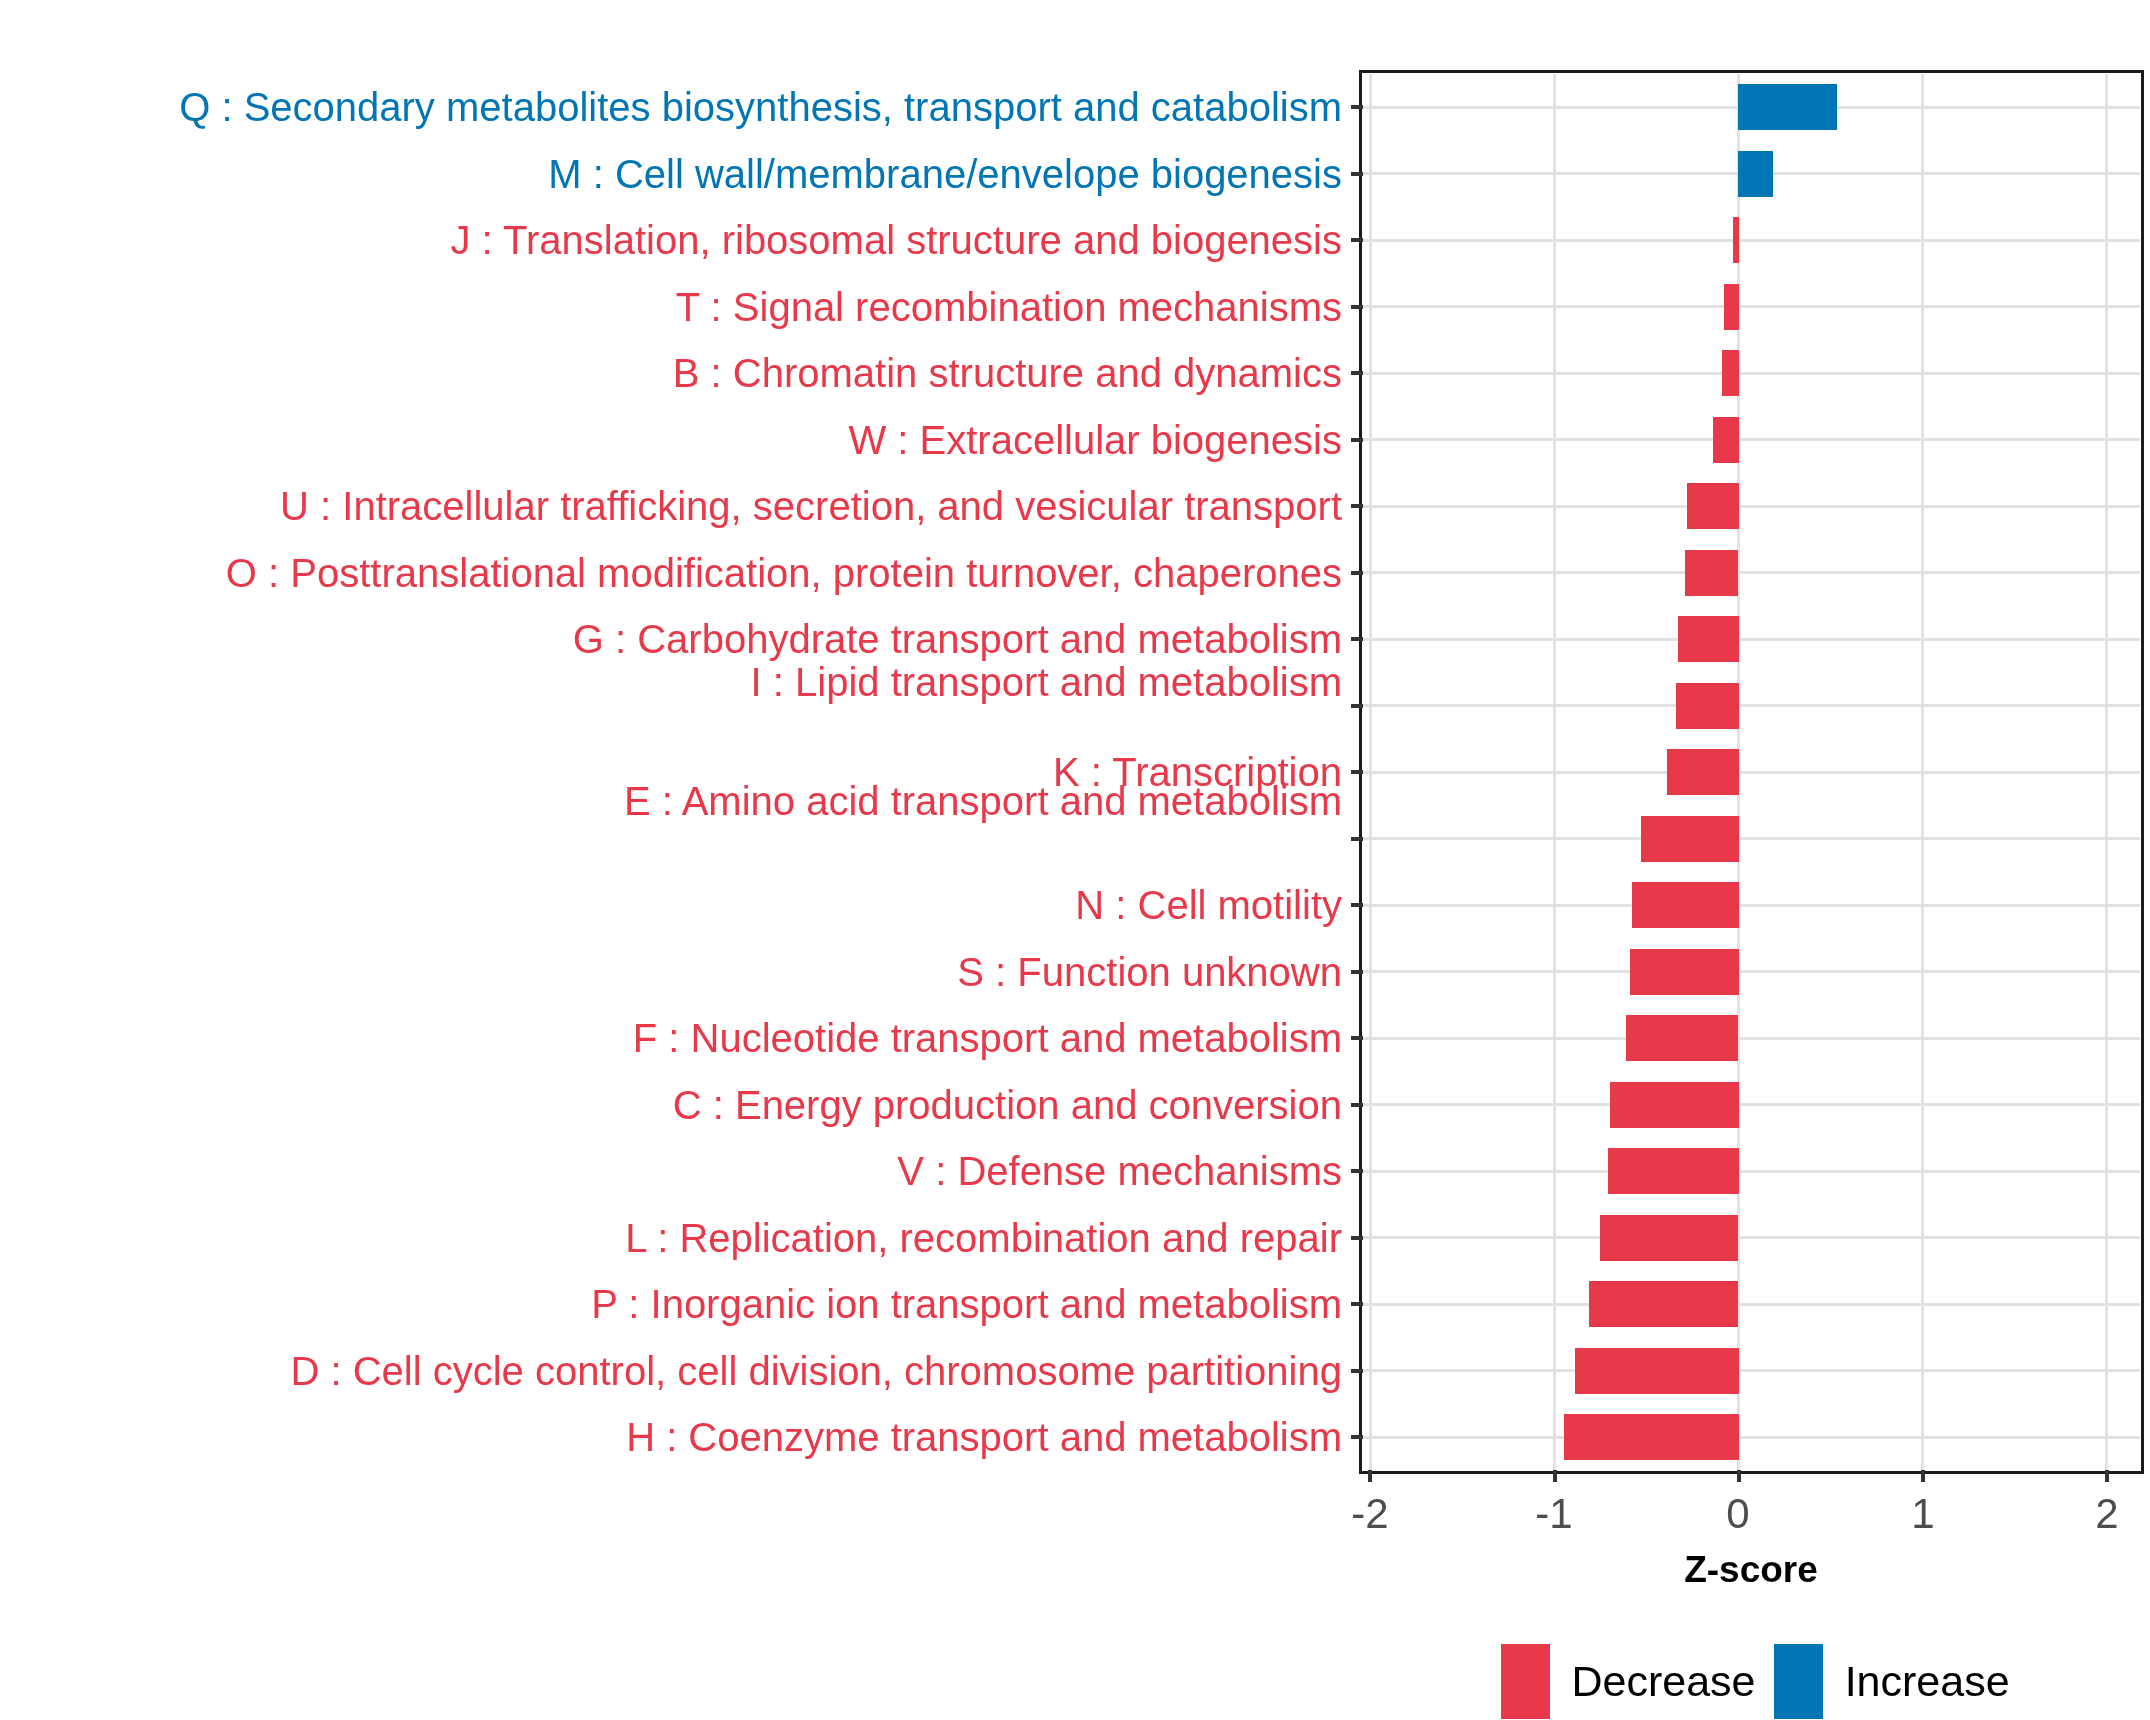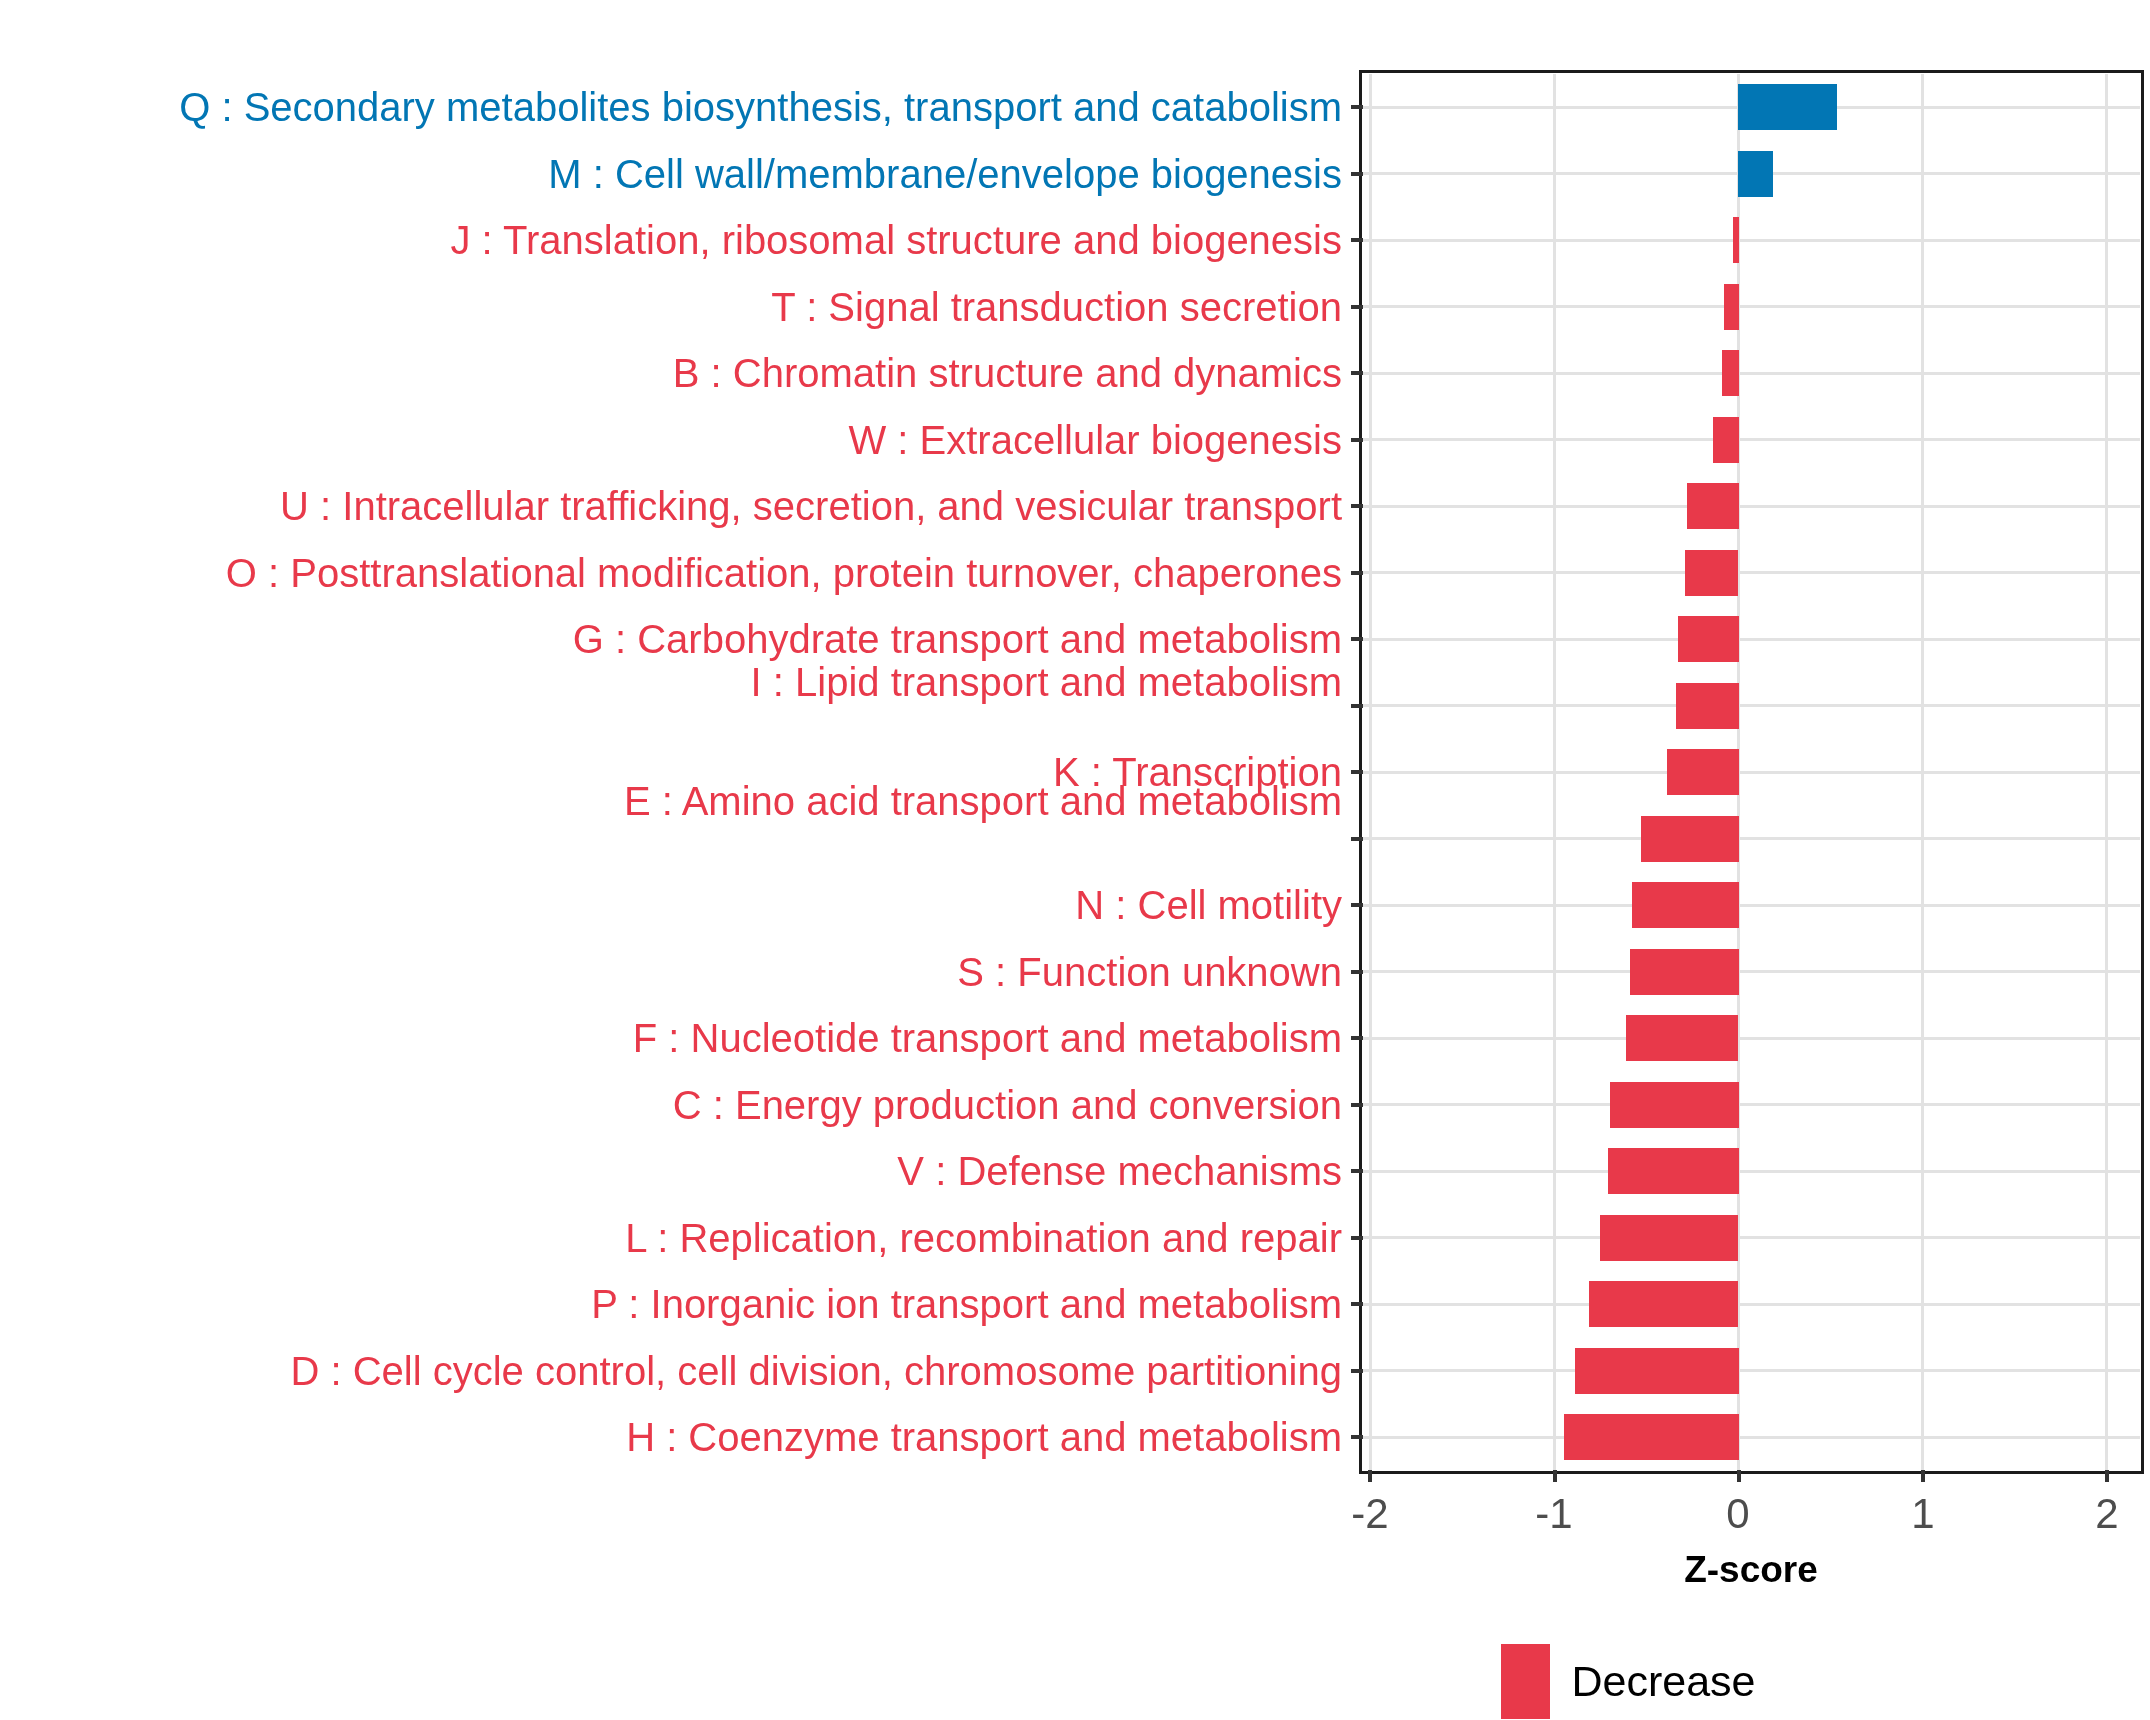--- a/index.html
+++ b/index.html
@@ -61,21 +61,21 @@
       <div class="gl" style="left: 1362px; top: 172px; width: 778px; height: 2.9px;"></div>
       <div class="tick" style="left: 1351px; top: 172px; width: 11.5px; height: 3.6px;"></div>
       <div class="cat-label" style="right: 809px; top: 151px; color: rgb(2, 118, 180);">M : Cell wall/membrane/envelope biogenesis</div>
       <div class="bar" style="left: 1738px; top: 151px; width: 35px; height: 46px; background: rgb(2, 118, 180);"></div>
       <div class="gl" style="left: 1362px; top: 239px; width: 778px; height: 2.9px;"></div>
       <div class="tick" style="left: 1351px; top: 238px; width: 11.5px; height: 3.6px;"></div>
       <div class="cat-label" style="right: 809px; top: 217px; color: rgb(232, 57, 74);">J : Translation, ribosomal structure and biogenesis</div>
       <div class="bar" style="left: 1733px; top: 217px; width: 5.5px; height: 46px; background: rgb(232, 57, 74);"></div>
       <div class="gl" style="left: 1362px; top: 305px; width: 778px; height: 2.9px;"></div>
       <div class="tick" style="left: 1351px; top: 305px; width: 11.5px; height: 3.6px;"></div>
-      <div class="cat-label" style="right: 809px; top: 284px; color: rgb(232, 57, 74);">T : Signal transduction secretion</div>
+      <div class="cat-label" style="right: 809px; top: 284px; color: rgb(232, 57, 74);">T : Signal recombination mechanisms</div>
       <div class="bar" style="left: 1724px; top: 284px; width: 14.7px; height: 46px; background: rgb(232, 57, 74);"></div>
       <div class="gl" style="left: 1362px; top: 372px; width: 778px; height: 2.9px;"></div>
       <div class="tick" style="left: 1351px; top: 371px; width: 11.5px; height: 3.6px;"></div>
       <div class="cat-label" style="right: 809px; top: 350px; color: rgb(232, 57, 74);">B : Chromatin structure and dynamics</div>
       <div class="bar" style="left: 1722px; top: 350px; width: 16.6px; height: 46px; background: rgb(232, 57, 74);"></div>
       <div class="gl" style="left: 1362px; top: 438px; width: 778px; height: 2.9px;"></div>
       <div class="tick" style="left: 1351px; top: 438px; width: 11.5px; height: 3.6px;"></div>
       <div class="cat-label" style="right: 809px; top: 417px; color: rgb(232, 57, 74);">W : Extracellular biogenesis</div>
       <div class="bar" style="left: 1713px; top: 417px; width: 26px; height: 46px; background: rgb(232, 57, 74);"></div>
       <div class="gl" style="left: 1362px; top: 505px; width: 778px; height: 2.9px;"></div>
@@ -142,16 +142,20 @@
 
   <div class="panel-border" id="panel-border" style="left: 1359px; top: 70px; width: 785px; height: 1404px;"></div>
 
   <div class="x-axis-title" id="x-axis-title" style="left: 1362px; width: 778px; top: 1549px;">Z-score</div>
 
   <div class="legend" id="legend" style="left: 1501px; top: 1644px; height: 75px;">
     <div class="legend-item">
       <div class="legend-swatch" id="swatch-decrease" style="background: rgb(232, 57, 74);"></div>
       <div class="legend-label">Decrease</div>
     </div>
+    <div class="legend-item" style="margin-left:18.6px;">
+      <div class="legend-swatch" id="swatch-increase" style="background: rgb(2, 118, 180); margin-left: 0px;"></div>
+      <div class="legend-label">Increase</div>
+    </div>
   </div>
 
 </div>
 
 
 </body></html>

